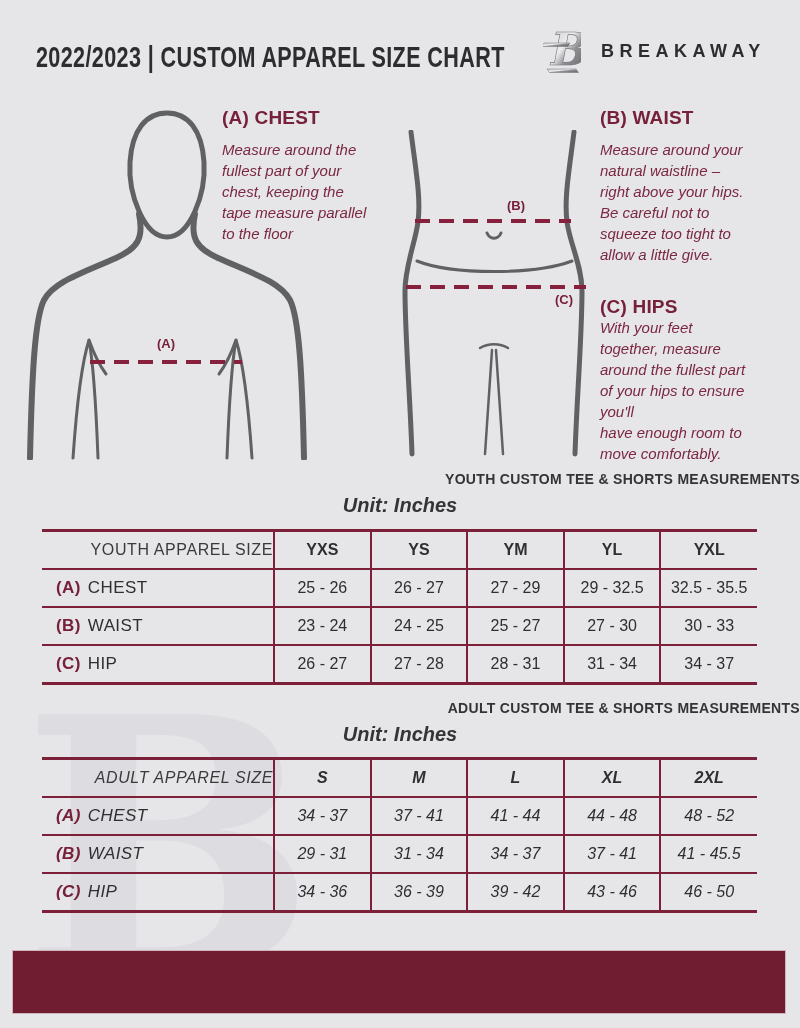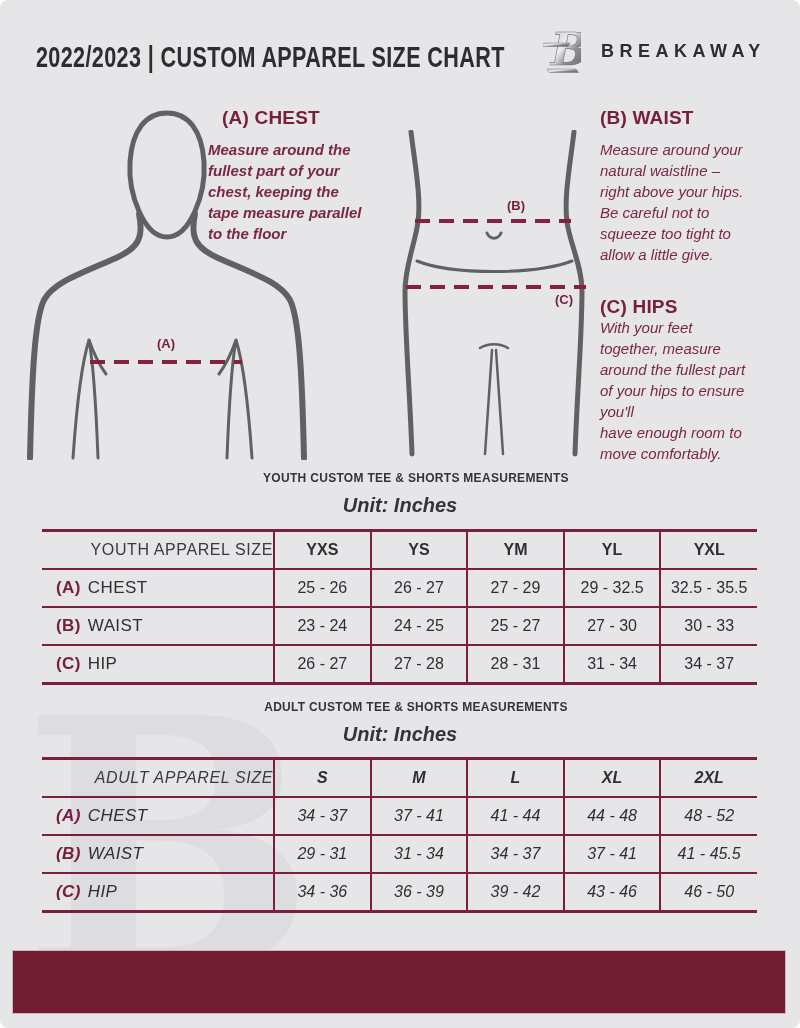--- a/index.html
+++ b/index.html
@@ -1,18 +1,18 @@
 <!DOCTYPE html>
 <html><head>
 <meta charset="utf-8">
 <style>
   html,body{margin:0;padding:0;}
   .page{
     position:relative;width:800px;height:1028px;overflow:hidden;
-    background:#e6e6e8;font-family:"Liberation Sans",sans-serif;color:#2f2f31;border-radius:8px;
+    background:#e6e6e8;font-family:"Liberation Sans",sans-serif;color:#2f2f31;
   }
   
   .page-title{
     position:absolute;left:36px;top:40px;white-space:nowrap;
     font-size:30px;font-weight:700;color:#2d2d30;letter-spacing:.5px;
     transform:scaleX(.72);transform-origin:left center;
   }
   .brand{position:absolute;left:543px;top:20px;display:flex;align-items:center;}
   .brand-name{
     position:absolute;left:601px;top:41px;font-size:18px;font-weight:700;
@@ -27,22 +27,22 @@
   .guide-t{
     position:absolute;z-index:2;font-size:15px;font-style:italic;
     color:#7b2742;line-height:21px;white-space:pre-line;
   }
   .marker{
     position:absolute;z-index:3;font-size:13px;font-weight:700;color:#76203a;
     width:40px;text-align:center;
   }
   
   .sec-title{
-    position:absolute;left:0;right:0;text-align:center;z-index:2;
-    font-size:12px;font-weight:700;color:#343437;letter-spacing:.3px;padding-left:32px;
+    position:absolute;left:0;right:0;text-align:right;z-index:2;
+    font-size:14px;font-weight:700;color:#343437;letter-spacing:.3px;padding-left:32px;
   }
   .sec-unit{
     position:absolute;left:0;right:0;text-align:center;z-index:2;
     font-size:20px;font-weight:700;font-style:italic;color:#343437;
   }
   
   .size-table{
     position:absolute;left:42px;width:715px;z-index:2;
     border-collapse:collapse;table-layout:fixed;
     border-top:3px solid #7b2038;border-bottom:3px solid #7b2038;
@@ -119,21 +119,21 @@
     </g>
     <line x1="25" y1="91" x2="181" y2="91" stroke="#87203c" stroke-width="4" stroke-dasharray="15 9"></line>
     <line x1="16" y1="157" x2="196" y2="157" stroke="#87203c" stroke-width="4" stroke-dasharray="15 9"></line>
   </svg>
 
   <div class="marker" style="left:146px;top:336px;">(A)</div>
   <div class="marker" style="left:496px;top:198px;">(B)</div>
   <div class="marker" style="left:544px;top:292px;">(C)</div>
 
   <div class="guide-h" style="left:222px;top:107px;">(A) CHEST</div>
-  <div class="guide-t" style="left:208px;top:139px;width:200px;font-weight:bold;">Measure around the
+  <div class="guide-t" style="left:222px;top:139px;width:200px;">Measure around the
 fullest part of your
 chest, keeping the
 tape measure parallel
 to the floor</div>
 
   <div class="guide-h" style="left:600px;top:107px;">(B) WAIST</div>
   <div class="guide-t" style="left:600px;top:139px;width:195px;">Measure around your
 natural waistline –
 right above your hips.
 Be careful not to

